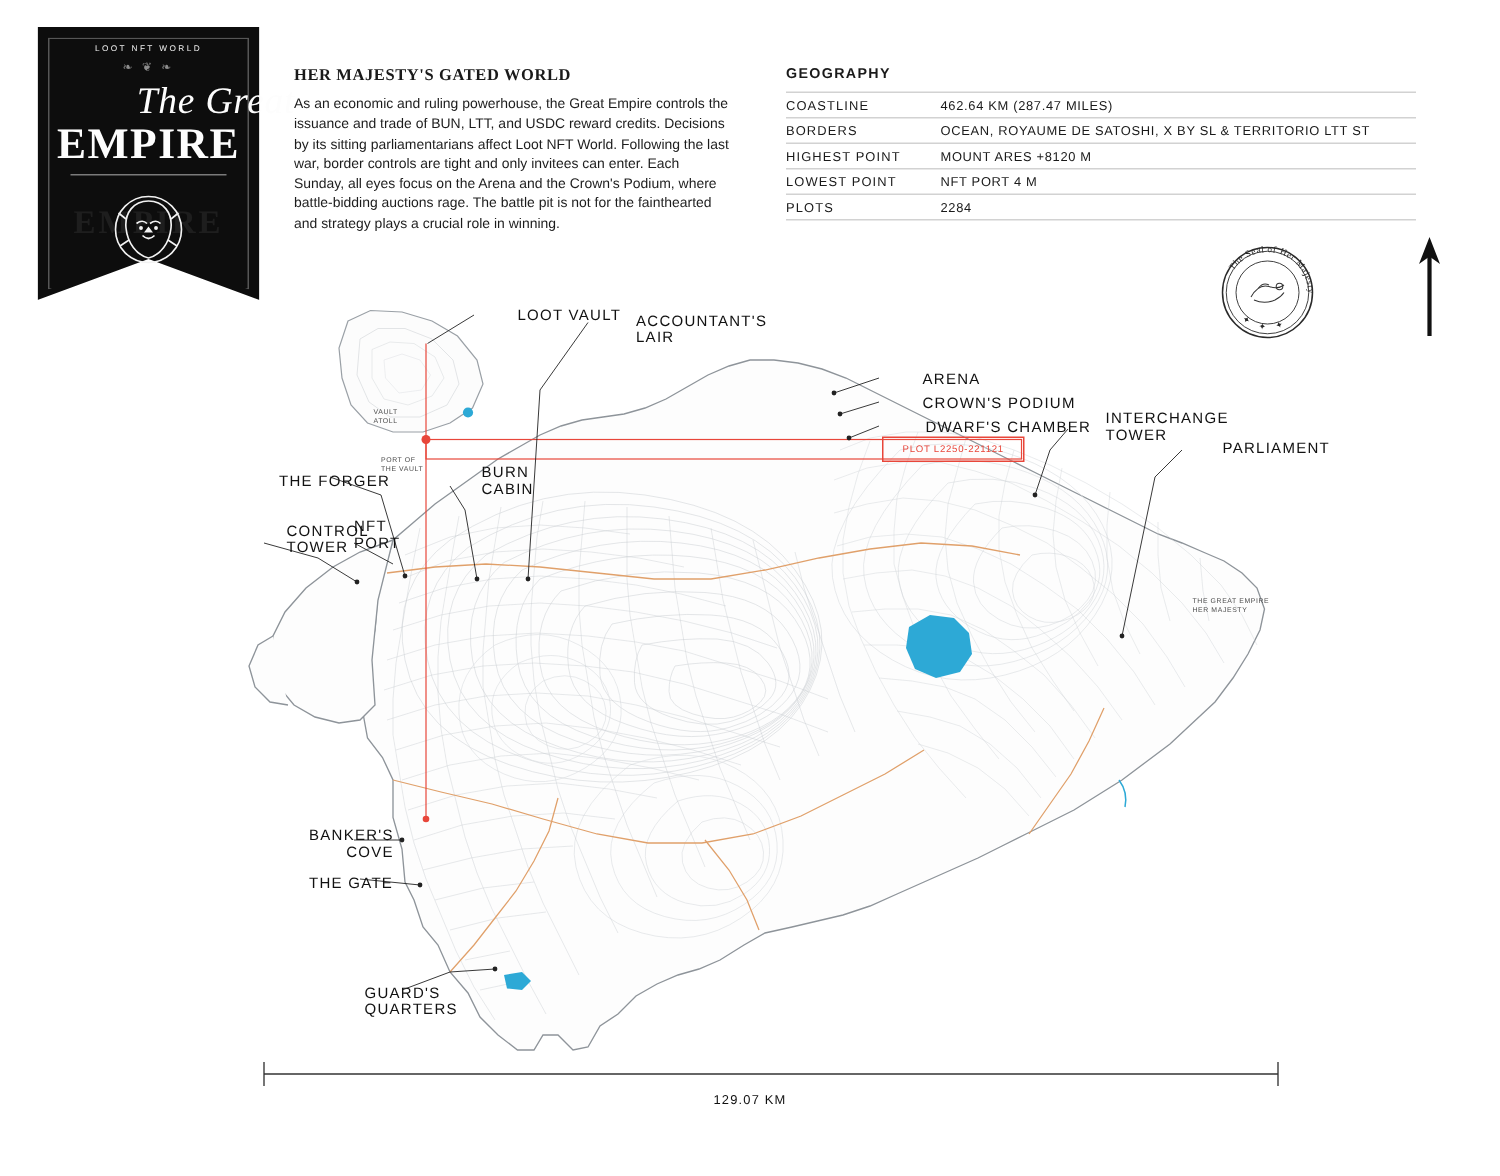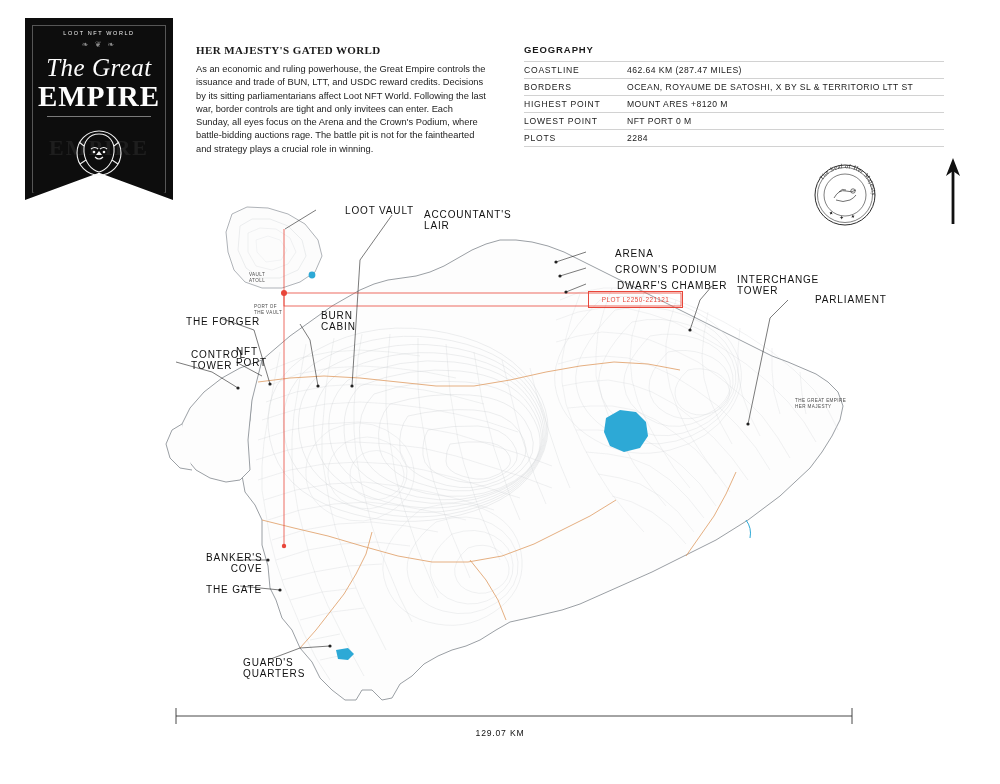--- a/index.html
+++ b/index.html
@@ -63,20 +63,21 @@
     position: absolute;
     top: 36px;
     left: 0;
     width: 100%;
     text-align: center;
     color: #fdfdfd;
     font-family: "Liberation Serif", serif;
     font-size: 25px;
     font-style: italic;
     letter-spacing: 0.5px;
+    padding-left: 45px;
   }
   .banner-title2 {
     position: absolute;
     top: 62px;
     left: 0;
     width: 100%;
     text-align: center;
     color: #fdfdfd;
     font-family: "Liberation Serif", serif;
     font-size: 29px;
@@ -290,21 +291,21 @@
     <div class="geo-row">
       <div class="geo-key">BORDERS</div>
       <div class="geo-val">OCEAN, ROYAUME DE SATOSHI, X BY SL &amp; TERRITORIO LTT ST</div>
     </div>
     <div class="geo-row">
       <div class="geo-key">HIGHEST POINT</div>
       <div class="geo-val">MOUNT ARES +8120 M</div>
     </div>
     <div class="geo-row">
       <div class="geo-key">LOWEST POINT</div>
-      <div class="geo-val">NFT PORT  0 M</div>
+      <div class="geo-val">NFT PORT  4 M</div>
     </div>
     <div class="geo-row">
       <div class="geo-key">PLOTS</div>
       <div class="geo-val">2284</div>
     </div>
   </div>
 </div>
 
 <div class="seal">
   <svg width="78" height="78" viewBox="0 0 78 78">

